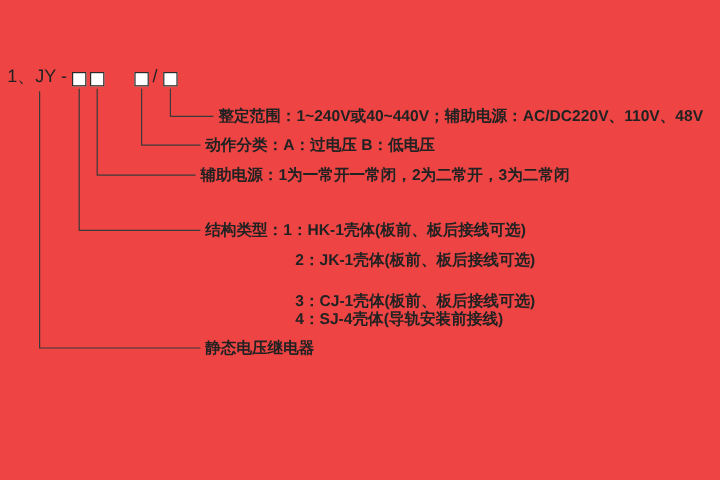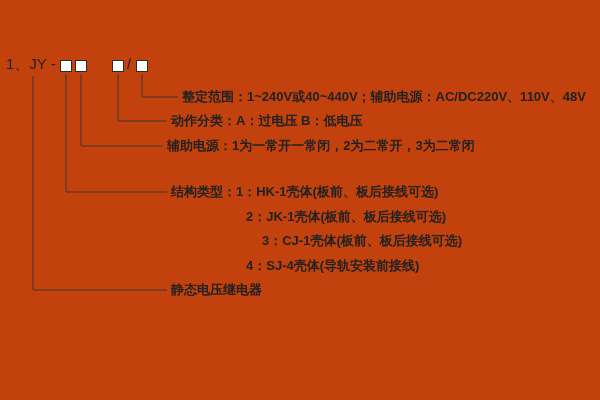--- a/index.html
+++ b/index.html
@@ -5,21 +5,21 @@
   html, body {
     margin: 0;
     padding: 0;
     background: #ffffff;
     font-family: "Liberation Sans", "DejaVu Sans", sans-serif;
   }
   .stage {
     position: relative;
     width: 600px;
     height: 400px;
-    background: #c2410c;
+    background: #ef4444;
     overflow: hidden;
     color: #222222;
   }
   .connectors {
     position: absolute;
     left: 0;
     top: 0;
     pointer-events: none;
   }
   .model-text {
@@ -67,18 +67,18 @@
   <span class="box" style="left:136px; top:60px;"></span>
 
   <div class="label" style="left:182px; top:89px;">整定范围：1~240V或40~440V；辅助电源：AC/DC220V、110V、48V</div>
 
   <div class="label" style="left:171px; top:113px;">动作分类：A：过电压   B：低电压</div>
 
   <div class="label" style="left:167px; top:138px;">辅助电源：1为一常开一常闭，2为二常开，3为二常闭</div>
 
   <div class="label" style="left:171px; top:184px;">结构类型：1：HK-1壳体(板前、板后接线可选)</div>
   <div class="label" style="left:246px; top:209px;">2：JK-1壳体(板前、板后接线可选)</div>
-  <div class="label" style="left:246px; top:233px;margin-left:16px;">3：CJ-1壳体(板前、板后接线可选)</div>
+  <div class="label" style="left:246px; top:243px;">3：CJ-1壳体(板前、板后接线可选)</div>
   <div class="label" style="left:246px; top:258px;">4：SJ-4壳体(导轨安装前接线)</div>
 
   <div class="label" style="left:171px; top:282px;text-align:center;">静态电压继电器</div>
 
 </div>
 
 </body></html>

